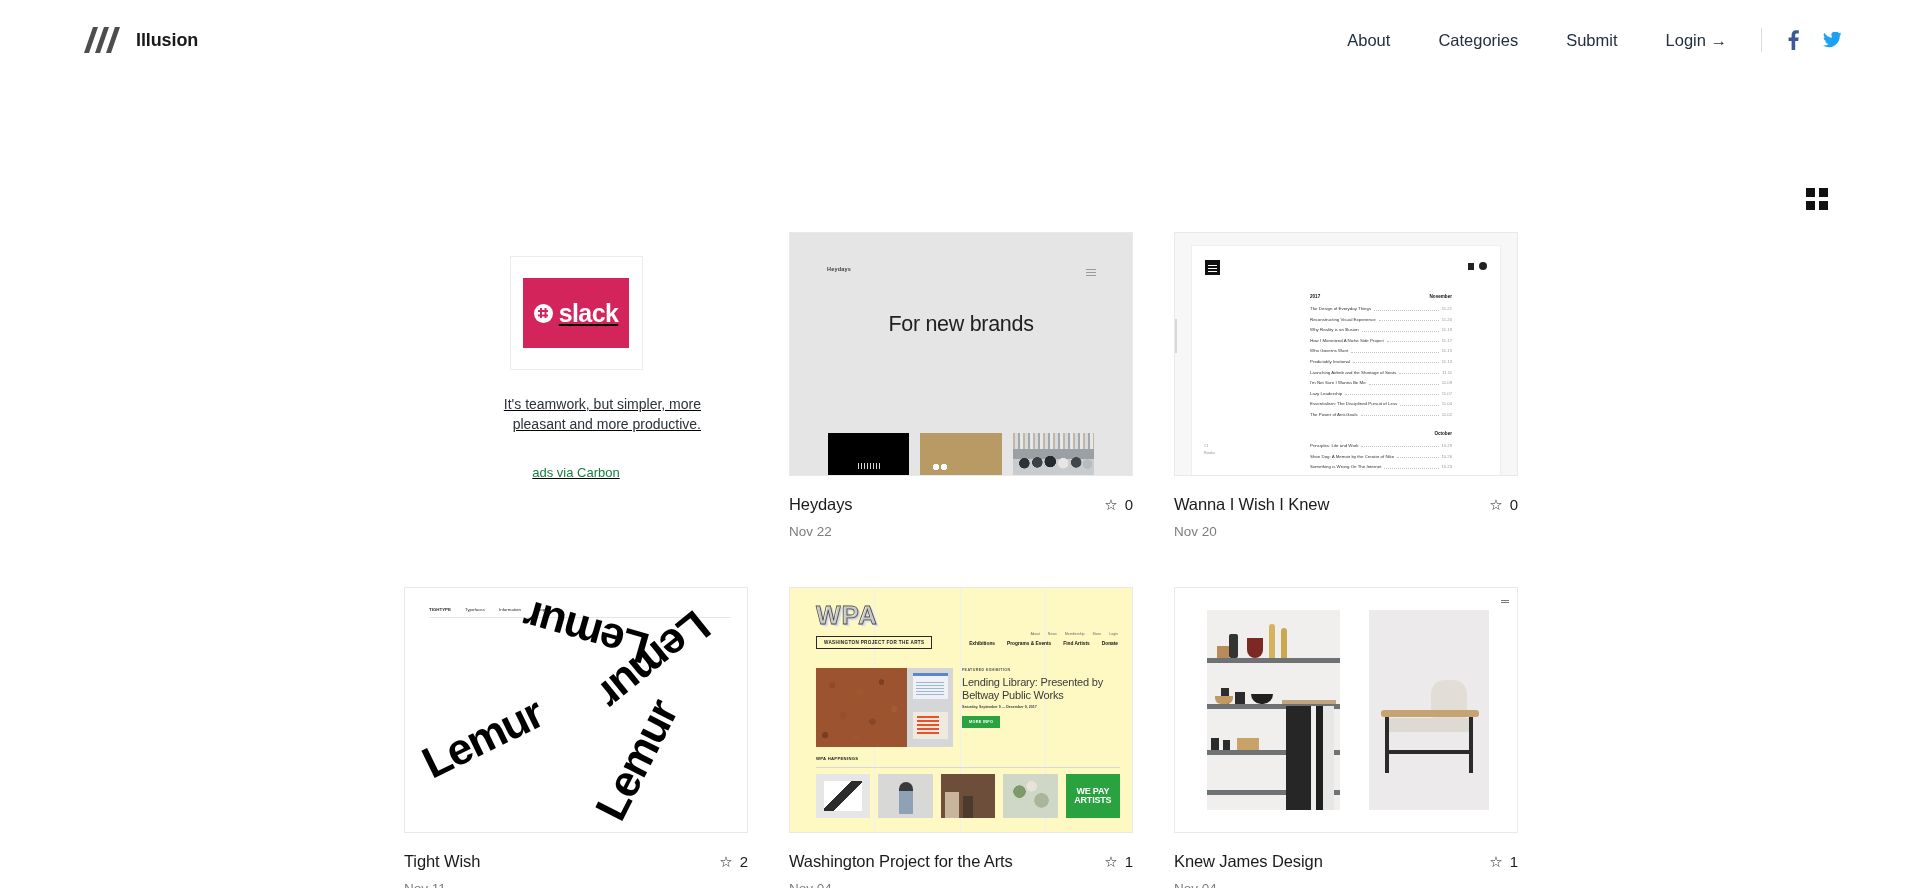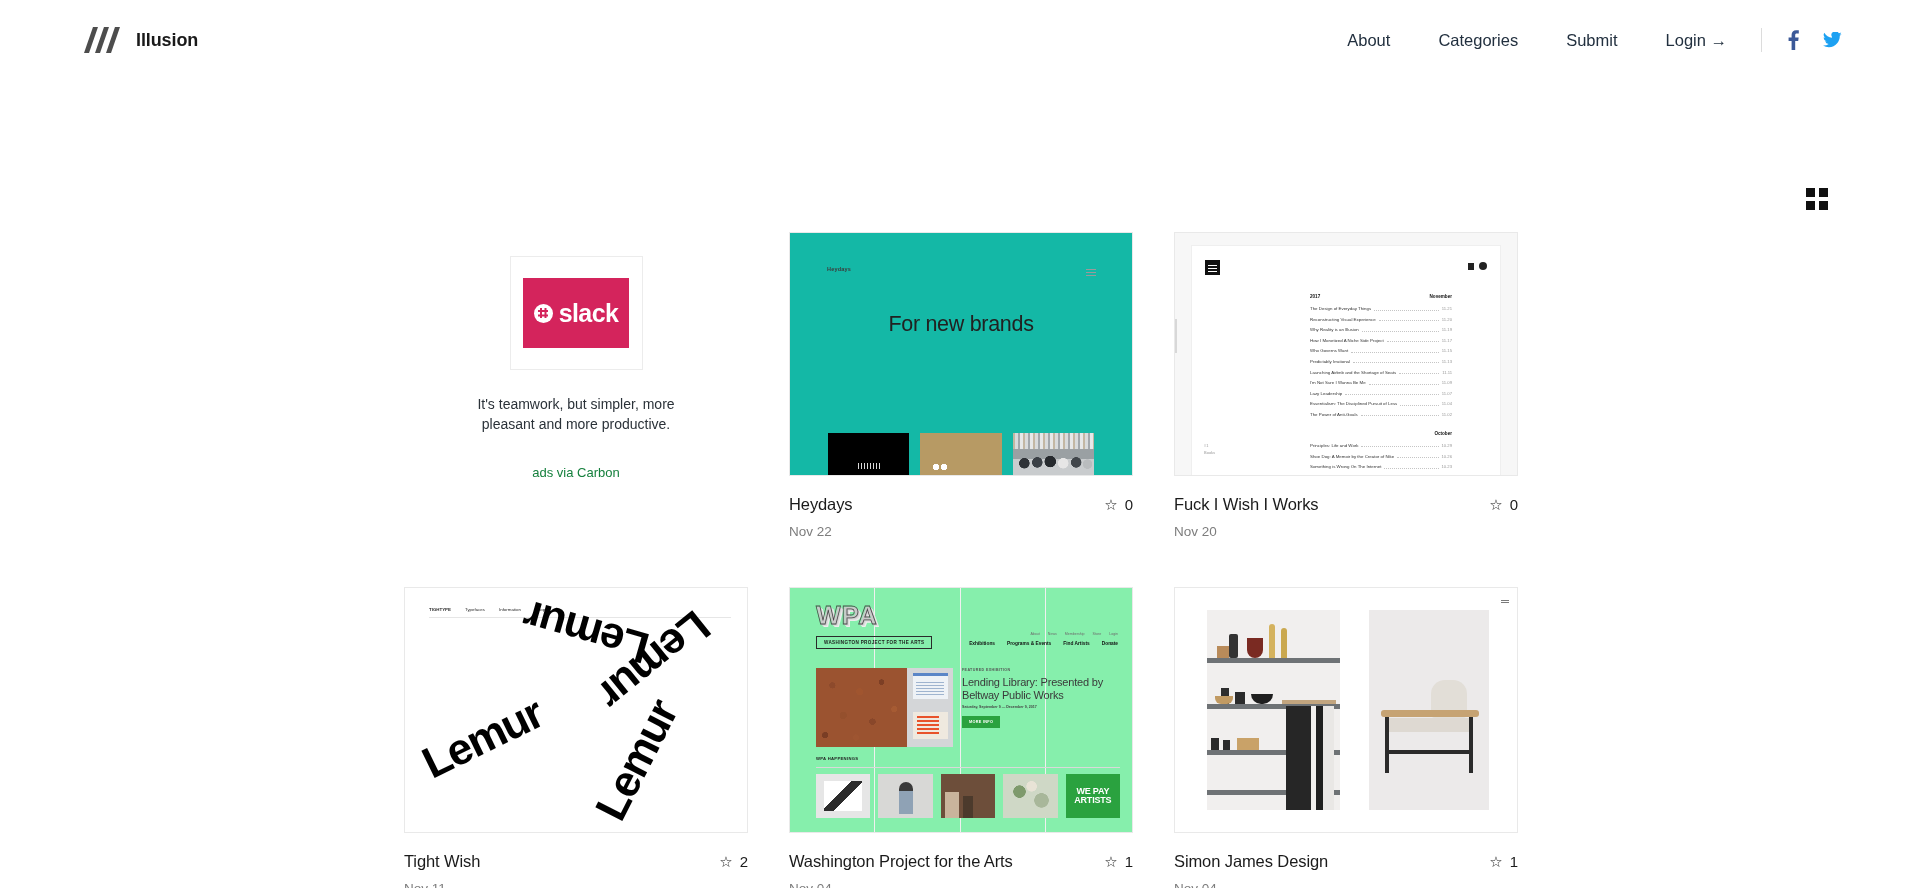--- a/index.html
+++ b/index.html
@@ -142,21 +142,22 @@
     color: #7d7d7d;
     margin-top: 10px;
   }
 
   
   .ad {
     padding-top: 24px;
     display: flex;
     flex-direction: column;
     align-items: center;
-    text-align: center;
+    text-align: right;
+    text-decoration: underline;
   }
   .ad-img-frame {
     width: 133px;
     height: 114px;
     border: 1px solid #ececec;
     display: flex;
     align-items: center;
     justify-content: center;
     cursor: pointer;
   }
@@ -207,21 +208,21 @@
     cursor: pointer;
   }
   .ad-via {
     margin-top: 30px;
     font-size: 13px;
     color: #15803d;
     cursor: pointer;
   }
 
   
-  .hd { width: 100%; height: 100%; background: #14b8a6; position: relative; }
+  .hd { width: 100%; height: 100%; background: #e5e5e5; position: relative; }
   .hd-logo {
     position: absolute; left: 37px; top: 33px;
     font-size: 5.5px; font-weight: 700; color: #3b3b3b; letter-spacing: .2px;
   }
   .hd-menu {
     position: absolute; right: 36px; top: 36px;
     width: 10px; height: 4px;
   }
   .hd-menu i { display:block; height:1px; background:#9a9a9a; margin-bottom:2px; }
   .hd-head {
@@ -314,21 +315,21 @@
     position:absolute;
     font-size:44px; font-weight:700; color:#000;
     letter-spacing:-1.5px; line-height:1; white-space:nowrap;
   }
   .tt-w1 { left:14px; top:128px; transform: rotate(-26deg); }
   .tt-w2 { left:118px; top:22px; transform: rotate(196deg); }
   .tt-w3 { left:168px; top:150px; transform: rotate(-63deg); }
   .tt-w4 { left:186px; top:50px; transform: rotate(141deg); }
 
   
-  .wpa { width:100%; height:100%; background:#86efac; position:relative; overflow:hidden; font-size:0; }
+  .wpa { width:100%; height:100%; background:#fef9c3; position:relative; overflow:hidden; font-size:0; }
   .wpa-grid {
     position:absolute; inset:0;
     background:
       linear-gradient(90deg, transparent 0 24.6%, #f0f0f0 24.6% 24.9%, transparent 24.9% 49.6%, #f0f0f0 49.6% 49.9%, transparent 49.9% 74.6%, #f0f0f0 74.6% 74.9%, transparent 74.9%);
   }
   .wpa-logo {
     position:absolute; left:26px; top:12px;
     font-size:26px; font-weight:700; letter-spacing:1px;
     color:transparent;
     -webkit-text-stroke: 0.8px #4a4a4a;
@@ -636,21 +637,21 @@
           </div>
           <div class="fw-side">
             <div>#1</div>
             <div>Books</div>
           </div>
         </div>
       </div>
     </div>
     <div class="meta">
       <div class="meta-top">
-        <span class="card-title">Fuck I Wish I Works</span>
+        <span class="card-title">Wanna I Wish I Knew</span>
         <span class="card-stars">
           <span class="star-glyph">☆</span>
           <span>0</span>
         </span>
       </div>
       <div class="card-date">Nov 20</div>
     </div>
   </div>
 </div>
 
@@ -773,21 +774,21 @@
           <div class="sj-bench-seat"></div>
           <div class="sj-bench-arm"></div>
           <div class="sj-leg sj-leg1"></div>
           <div class="sj-leg sj-leg2"></div>
           <div class="sj-crossbar"></div>
         </div>
       </div>
     </div>
     <div class="meta">
       <div class="meta-top">
-        <span class="card-title">Simon James Design</span>
+        <span class="card-title">Knew James Design</span>
         <span class="card-stars">
           <span class="star-glyph">☆</span>
           <span>1</span>
         </span>
       </div>
       <div class="card-date">Nov 04</div>
     </div>
   </div>
 </div>
 

